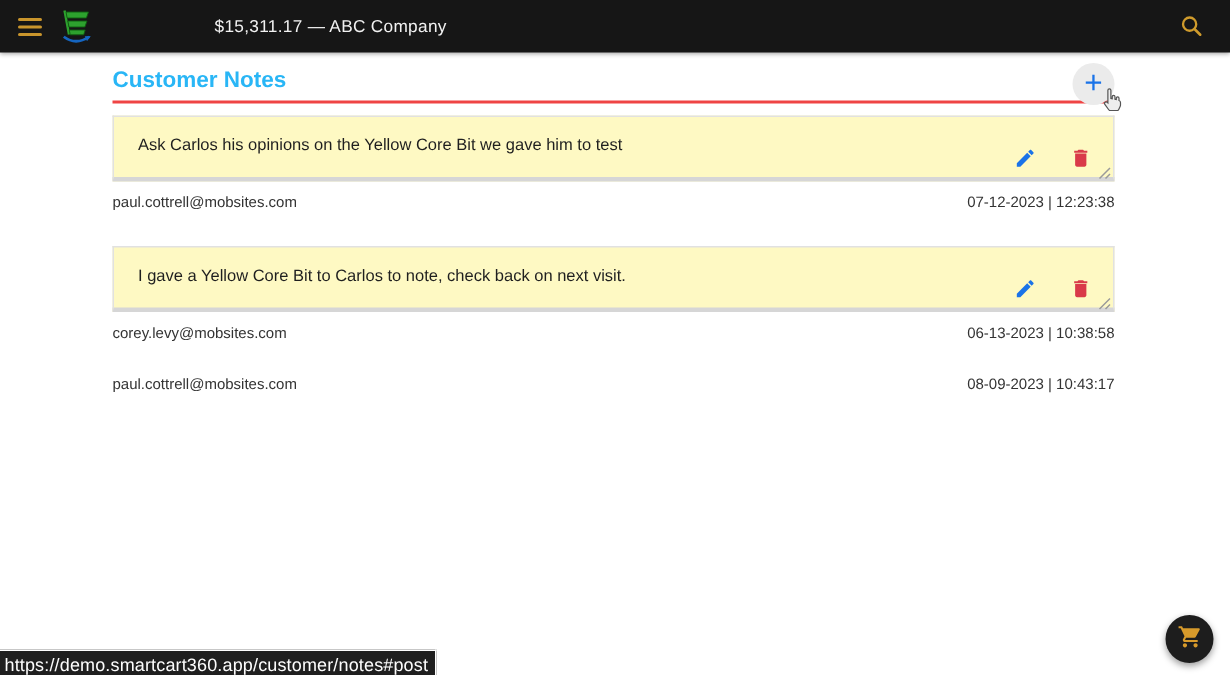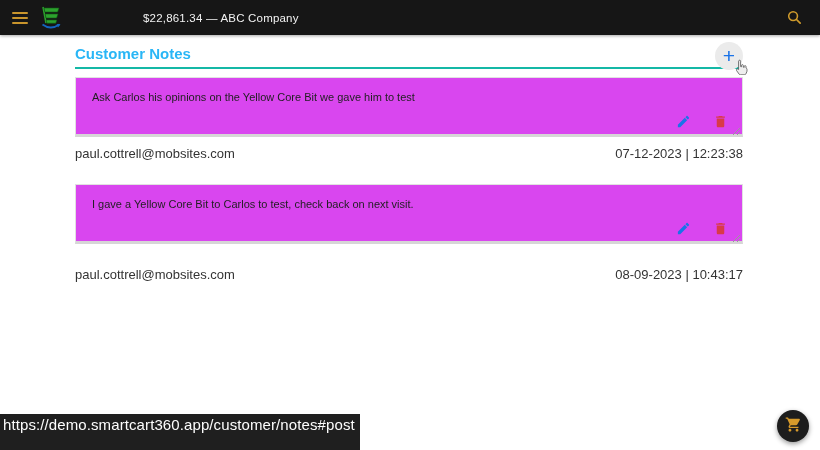--- a/index.html
+++ b/index.html
@@ -38,21 +38,21 @@
   
   .content {
     margin-left: 75px;
     width: 668px;
     padding-top: 6px;
   }
   .page-header {
     display: flex;
     align-items: center;
     justify-content: space-between;
-    border-bottom: 2px solid #14b8a6;
+    border-bottom: 2px solid #ef4444;
     padding-bottom: 2px;
     height: 28px;
   }
   .page-title {
     font-size: 15px;
     font-weight: bold;
     color: #29b6f6;
   }
   .add-note-btn {
     position: relative;
@@ -71,42 +71,42 @@
     position: absolute;
     right: -5px; bottom: -10px;
     pointer-events: none;
   }
 
   
   .note-block { margin-top: 8px; }
   .note-block + .note-block { margin-top: 23px; }
   .note-card {
     position: relative;
-    height: 60px;
-    background: #d946ef;
+    height: 44px;
+    background: #fef9c3;
     border: 1px solid #e1e1e1;
     border-bottom: 3px solid #d6d6d6;
   }
   .note-text {
     padding: 13px 16px 0 16px;
     font-size: 11px;
     color: #1f1f1f;
   }
   .note-actions {
     position: absolute;
     right: 14px; bottom: 5px;
     display: flex; gap: 22px;
   }
   .icon-btn { background: none; border: none; padding: 0; cursor: pointer; line-height: 0; }
   .resize-handle { position: absolute; right: 1px; bottom: -2px; line-height: 0; }
   .note-meta {
     margin-top: 9px;
     display: flex;
     justify-content: space-between;
-    font-size: 13px;
+    font-size: 10px;
     color: #333333;
   }
 
   
   .fab {
     position: absolute;
     right: 11px; bottom: 8px;
     width: 32px; height: 32px;
     border-radius: 50%;
     background: #1d1d1d;
@@ -115,22 +115,22 @@
     box-shadow: 0 2px 5px rgba(0,0,0,.4);
     cursor: pointer;
   }
 
   
   .status-tooltip {
     position: absolute;
     left: 0; bottom: 0;
     background: #1f1f1f;
     color: #fdfdfd;
-    font-size: 15px;
-    padding: 2px 5px 17px 3px;
+    font-size: 12px;
+    padding: 2px 5px 0 3px;
     border-top: 1px solid #ffffff;
     border-right: 1px solid #ffffff;
     letter-spacing: .1px;
   }
 </style>
 </head>
 <body>
 
 <header class="appbar">
   <div class="hamburger">
@@ -143,21 +143,21 @@
     <svg width="26" height="28" viewBox="0 0 26 28">
       <path d="M6 3 L9 19" stroke="#2da12e" stroke-width="1.6" fill="none"></path>
       <path d="M7 4 H22 L20.6 8 H7.8 Z" fill="#2da12e" stroke="#0e5c10" stroke-width="0.6"></path>
       <path d="M8.2 10 H21 L19.6 14 H9 Z" fill="#2da12e" stroke="#0e5c10" stroke-width="0.6"></path>
       <path d="M9.2 16 H19.8 L18.8 19.2 H9.8 Z" fill="#2da12e" stroke="#0e5c10" stroke-width="0.6"></path>
       <path d="M5.5 20.5 Q13.5 26.5 22.5 20.5" stroke="#1565c0" stroke-width="1.8" fill="none"></path>
       <path d="M21 23.5 L23.5 20 L19.5 20.2 Z" fill="#1565c0"></path>
     </svg>
   </div>
 
-  <div class="appbar-title">$22,861.34 — ABC Company</div>
+  <div class="appbar-title">$15,311.17 — ABC Company</div>
 
   <div class="appbar-spacer"></div>
 
   <div class="search-btn">
     <svg width="17" height="17" viewBox="0 0 24 24">
       <circle cx="10" cy="10" r="6.2" fill="none" stroke="#cf9b2c" stroke-width="2.2"></circle>
       <path d="M14.8 14.8 L20 20" stroke="#cf9b2c" stroke-width="2.4" stroke-linecap="round"></path>
     </svg>
   </div>
 </header>
@@ -202,21 +202,21 @@
       </span>
     </div>
     <div class="note-meta">
       <span>paul.cottrell@mobsites.com</span>
       <span>07-12-2023 | 12:23:38</span>
     </div>
   </section>
 
   <section class="note-block">
     <div class="note-card">
-      <div class="note-text">I gave a Yellow Core Bit to Carlos to test, check back on next visit.</div>
+      <div class="note-text">I gave a Yellow Core Bit to Carlos to note, check back on next visit.</div>
       <div class="note-actions">
         <button class="icon-btn">
           <span>
             <svg width="15" height="15" viewBox="0 0 24 24">
                 <path d="M3 17.25V21h3.75L17.81 9.94l-3.75-3.75L3 17.25zM20.71 7.04c.39-.39.39-1.02 0-1.41l-2.34-2.34c-.39-.39-1.02-.39-1.41 0l-1.83 1.83 3.75 3.75 1.83-1.83z" fill="#1a73e8"></path>
               </svg>
           </span>
         </button>
         <button class="icon-btn">
           <span>
@@ -224,20 +224,24 @@
                 <path d="M6 19c0 1.1.9 2 2 2h8c1.1 0 2-.9 2-2V7H6v12zM19 4h-3.5l-1-1h-5l-1 1H5v2h14V4z" fill="#d93a49"></path>
               </svg>
           </span>
         </button>
       </div>
       <span class="resize-handle">
         <svg width="9" height="9" viewBox="0 0 9 9">
             <path d="M8 1 L1 8 M8 5 L5 8" stroke="#9a9a9a" stroke-width="1"></path>
           </svg>
       </span>
+    </div>
+    <div class="note-meta">
+      <span>corey.levy@mobsites.com</span>
+      <span>06-13-2023 | 10:38:58</span>
     </div>
   </section>
 
   <section class="note-block">
     <div class="note-meta">
       <span>paul.cottrell@mobsites.com</span>
       <span>08-09-2023 | 10:43:17</span>
     </div>
   </section>
 

